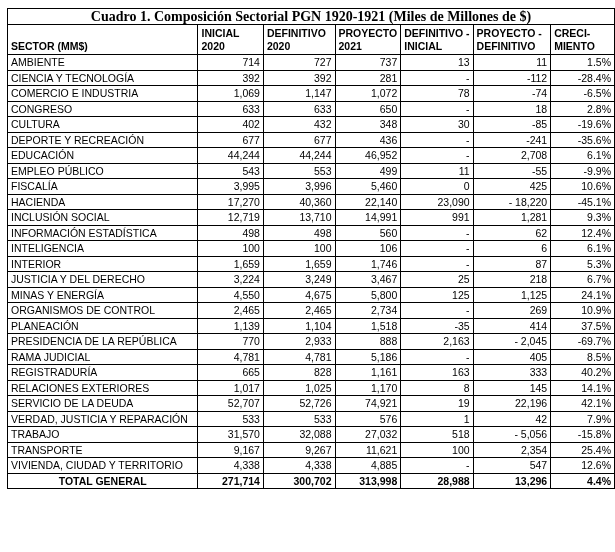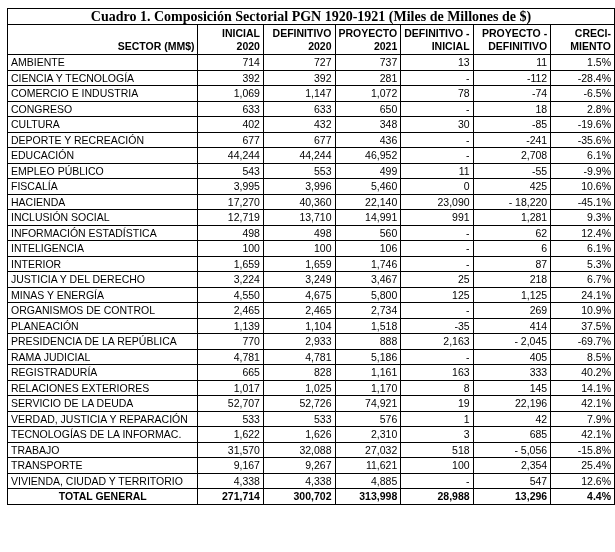--- a/index.html
+++ b/index.html
@@ -1,21 +1,21 @@
 <!DOCTYPE html>
 <html><head>
 <meta charset="utf-8">
 <style>
   html, body { margin:0; padding:0; background:#ffffff; }
   body { width:615px; height:552px; position:relative; overflow:hidden; }
   .wrap { position:absolute; left:7px; top:8px; }
   table { border-collapse:collapse; font-family:"Liberation Sans", sans-serif; font-size:10.5px; color:#000; table-layout:fixed; }
   td, th { border:1px solid #000; padding:0 3px; height:14.5px; line-height:14.5px; white-space:nowrap; overflow:hidden; }
   .title { font-family:"Liberation Serif", serif; font-weight:bold; font-size:14px; text-align:center; height:15px; line-height:15px; border:1px solid #000; }
-  th { font-weight:bold; text-align:right; line-height:13px; height:28px; vertical-align:bottom; padding-bottom:1px; }
+  th { font-weight:bold; text-align:left; line-height:13px; height:28px; vertical-align:bottom; padding-bottom:1px; }
   th.sector { vertical-align:bottom; }
   td.name { text-align:left; }
   td.num { text-align:right; }
   tr.total td { font-weight:bold; }
   tr.total td.name { text-align:center;margin-top:16px; }
 </style>
 </head>
 <body>
 
 <div class="wrap">
@@ -254,29 +254,20 @@
         <tr>
           <td class="name">VERDAD, JUSTICIA Y REPARACIÓN</td>
           <td class="num">533</td>
           <td class="num">533</td>
           <td class="num">576</td>
           <td class="num">1</td>
           <td class="num">42</td>
           <td class="num">7.9%</td>
         </tr>
         <tr>
-          <td class="name">TECNOLOGÍAS DE LA INFORMAC.</td>
-          <td class="num">1,622</td>
-          <td class="num">1,626</td>
-          <td class="num">2,310</td>
-          <td class="num">3</td>
-          <td class="num">685</td>
-          <td class="num">42.1%</td>
-        </tr>
-        <tr>
           <td class="name">TRABAJO</td>
           <td class="num">31,570</td>
           <td class="num">32,088</td>
           <td class="num">27,032</td>
           <td class="num">518</td>
           <td class="num">- 5,056</td>
           <td class="num">-15.8%</td>
         </tr>
         <tr>
           <td class="name">TRANSPORTE</td>

